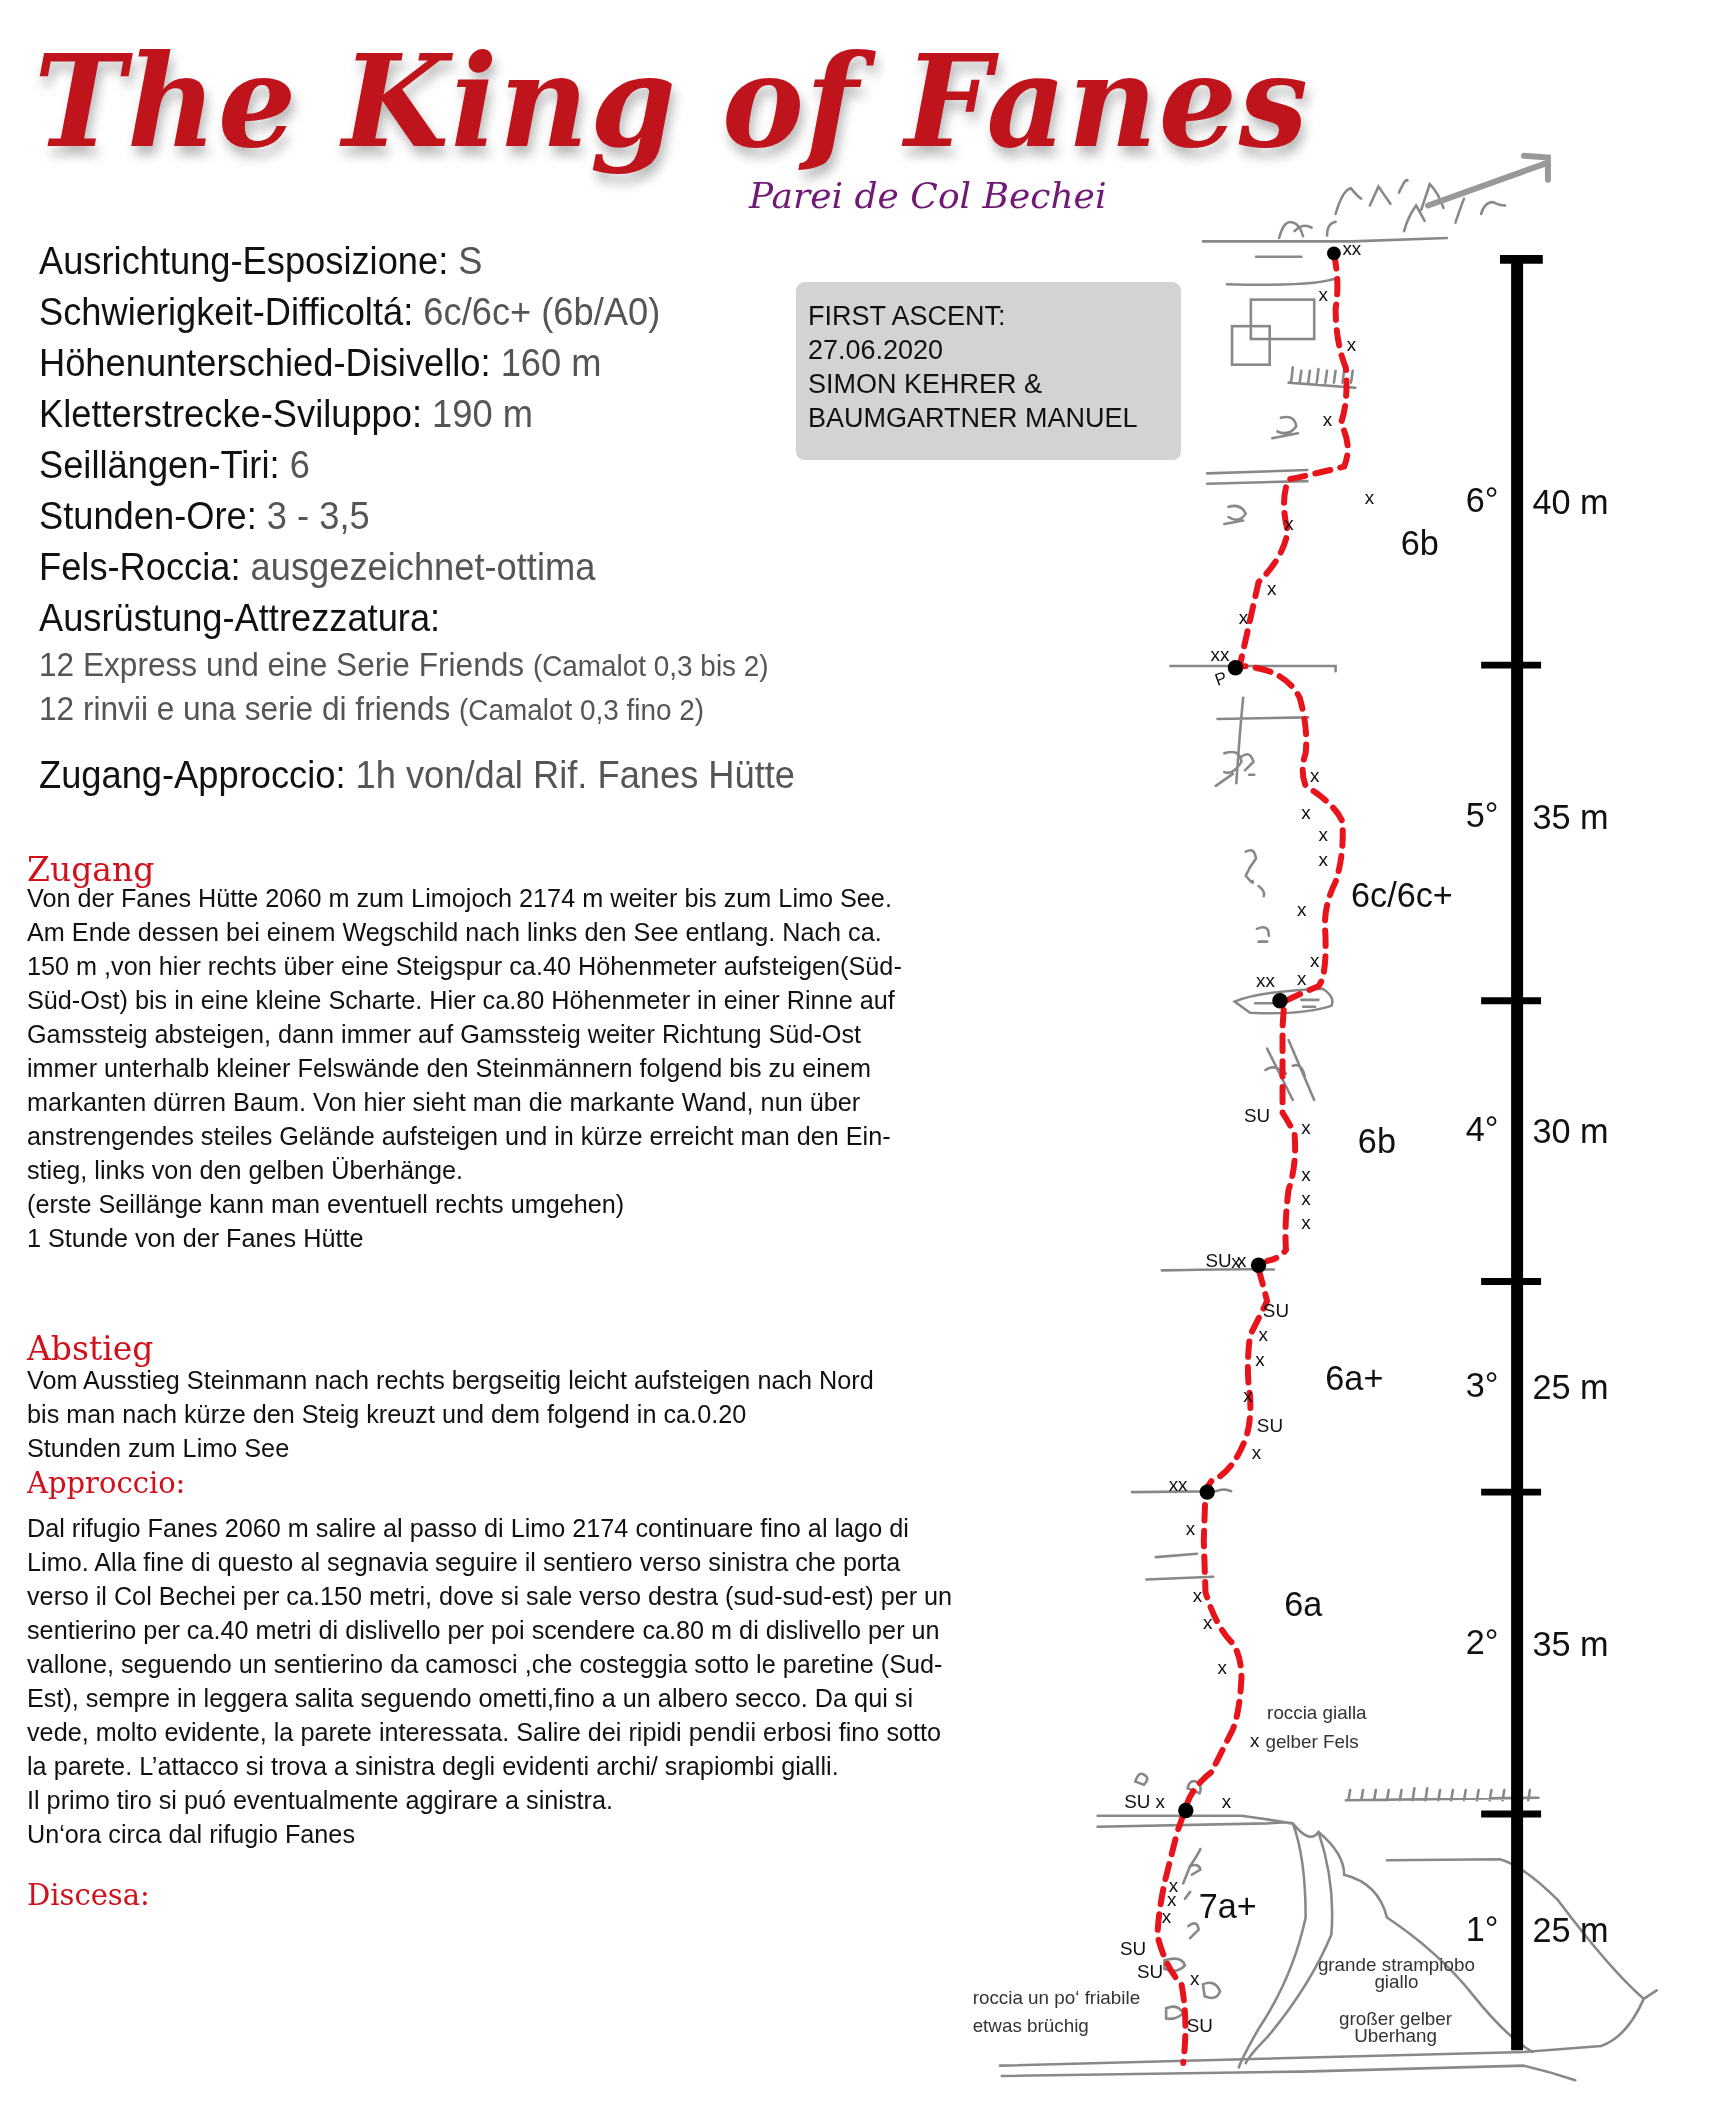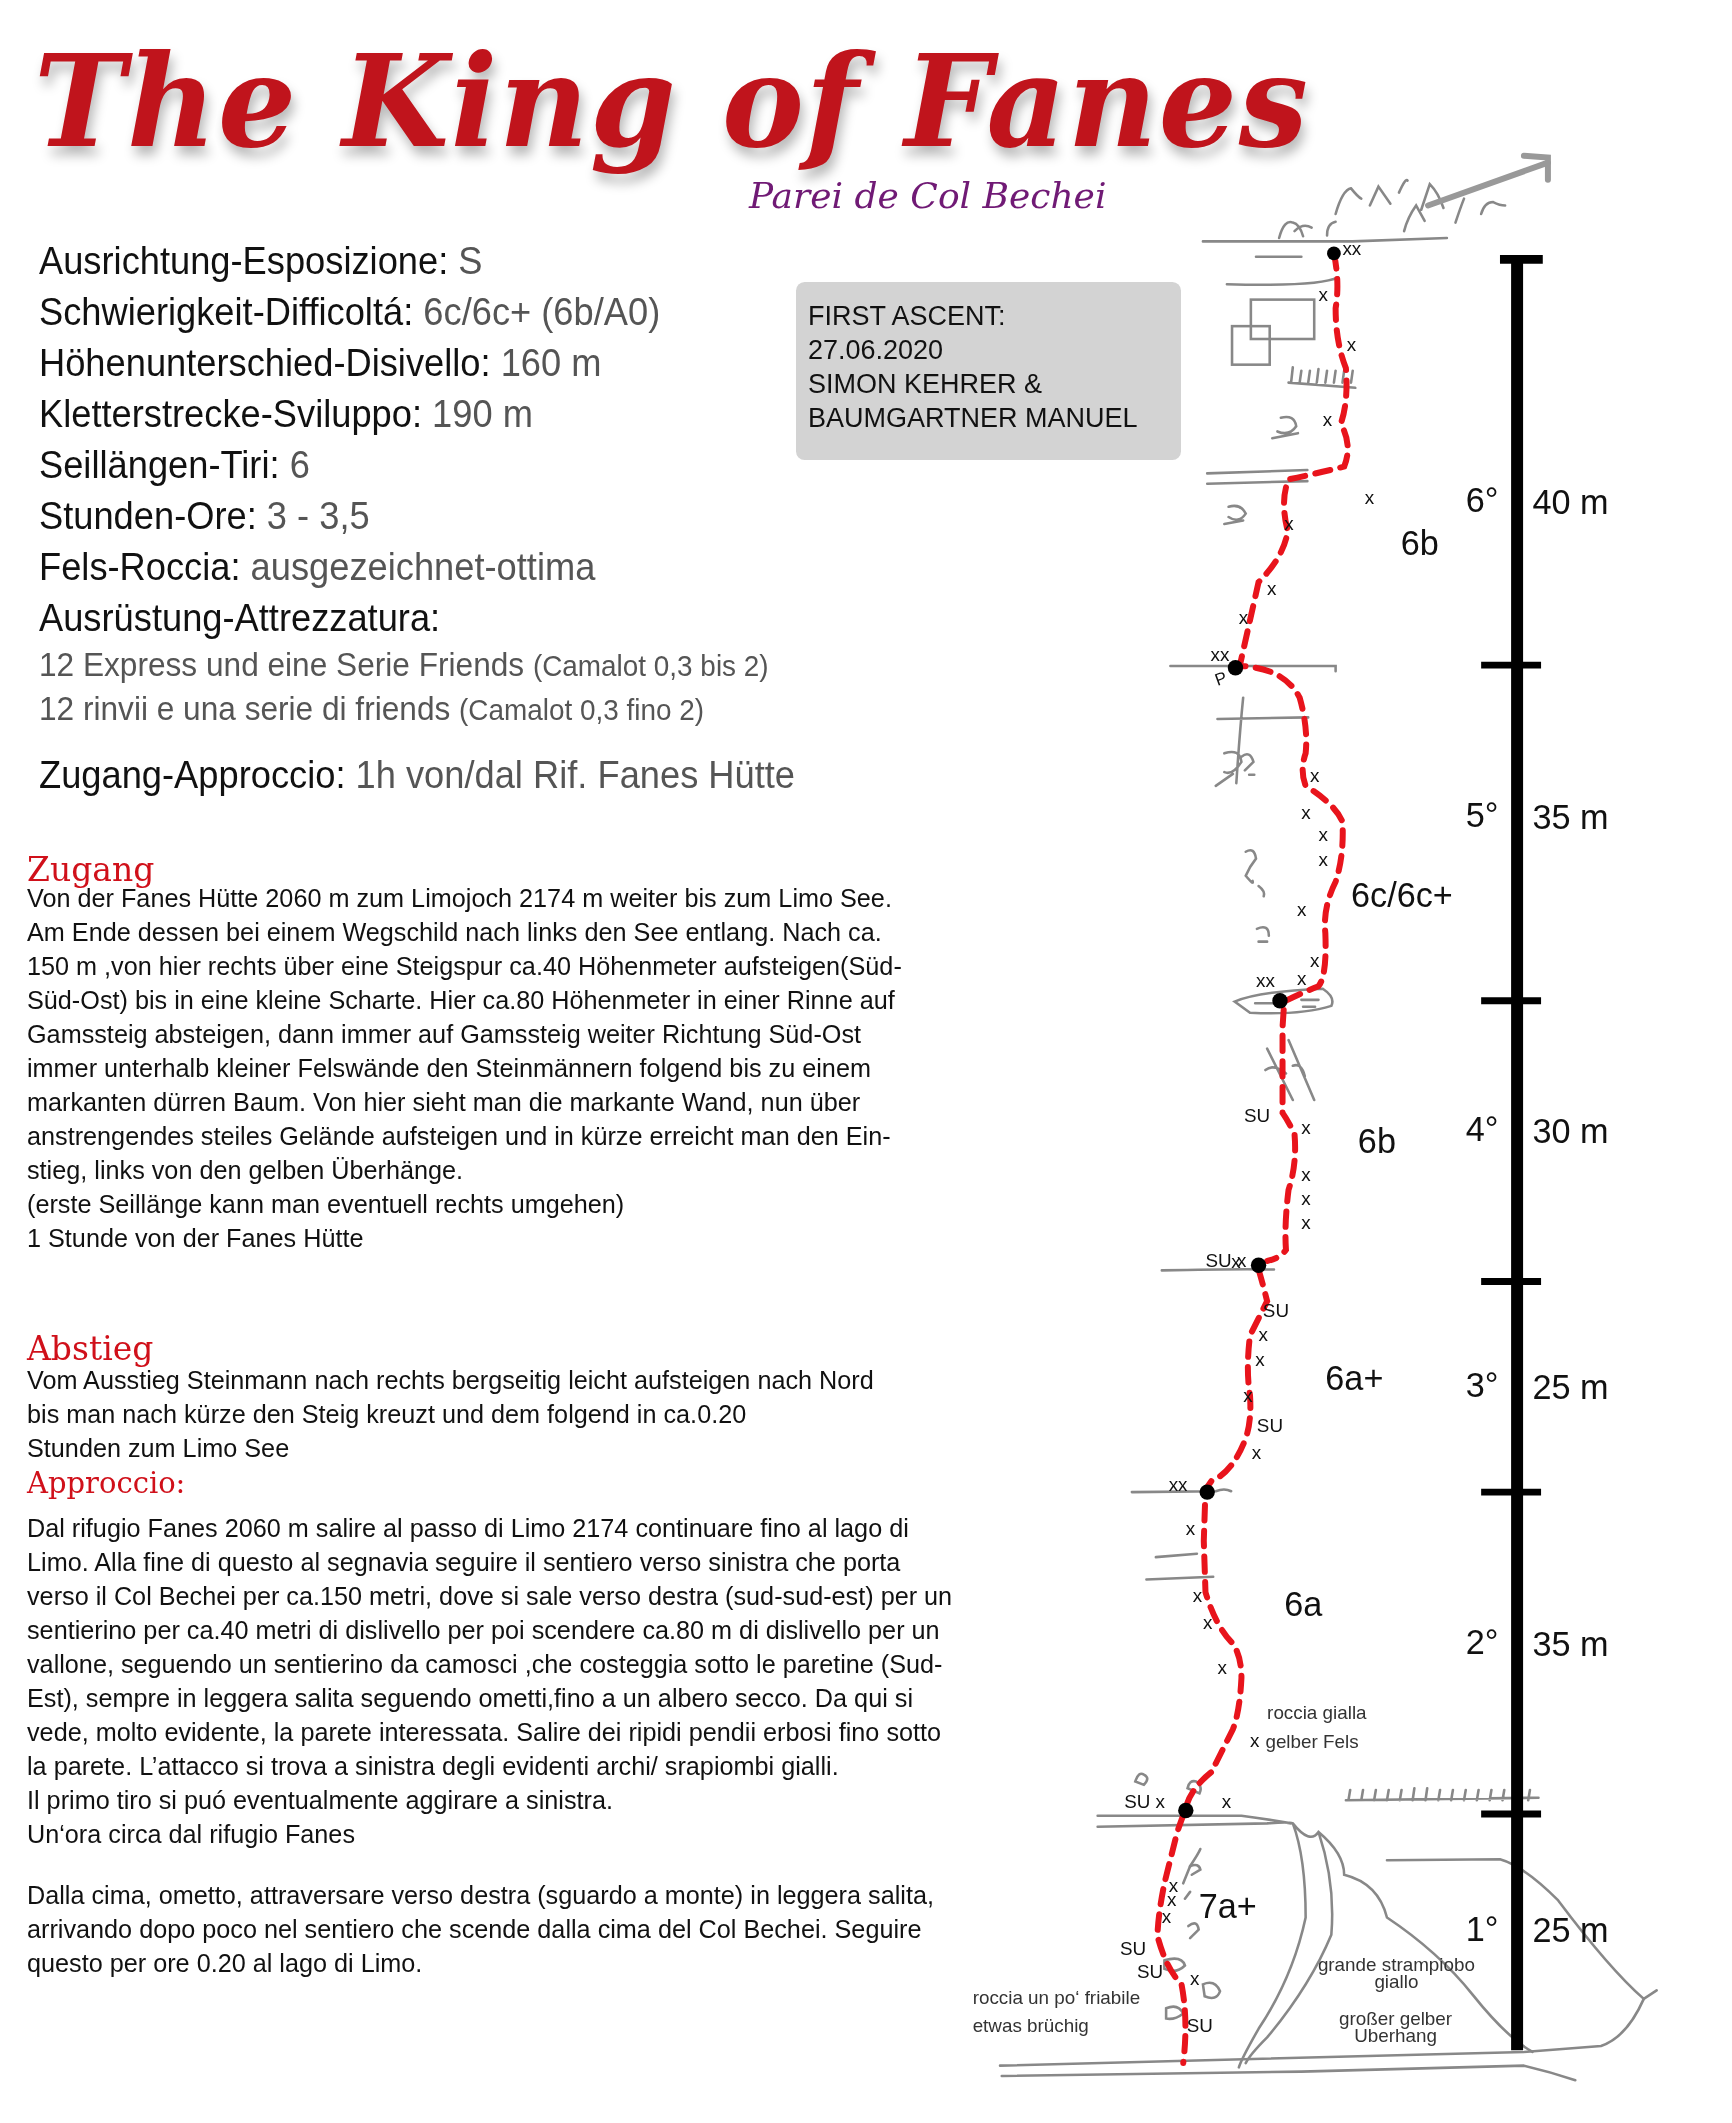--- a/index.html
+++ b/index.html
@@ -85,25 +85,21 @@
       <div class="para">sentierino per ca.40 metri di dislivello per poi scendere ca.80 m di dislivello per un</div>
       <div class="para">vallone, seguendo un sentierino da camosci ,che costeggia sotto le paretine (Sud-</div>
       <div class="para">Est), sempre in leggera salita seguendo ometti,fino a un albero secco. Da qui si</div>
       <div class="para">vede, molto evidente, la parete interessata. Salire dei ripidi pendii erbosi fino sotto</div>
       <div class="para">la parete. L’attacco si trova a  sinistra degli evidenti archi/ srapiombi gialli.</div>
       <div class="para">Il primo tiro si puó eventualmente aggirare a sinistra.</div>
       <div class="para">Un‘ora circa dal rifugio Fanes</div>
     </div>
 </div>
 <div class="abs" style="left:27px; top:1878px;">
-  <div id="sec3">
-      <div class="para">Dalla cima, ometto, attraversare verso destra  (sguardo a monte) in leggera salita,</div>
-      <div class="para">arrivando dopo poco nel sentiero che scende dalla cima del Col Bechei. Seguire</div>
-      <div class="para">questo per ore 0.20 al lago di Limo.</div>
-    </div>
+  <div class="sec-head" style="height:45px; font-size:29px;">Discesa:</div>
 </div>
 
 <svg class="abs" style="left:0; top:0;" width="1733" height="2123" viewBox="0 0 2024 2480">
   <g fill="none" stroke="#888" stroke-width="3" stroke-linecap="round">
 
     <path d="M1494,278 q6,-22 16,-18 q8,2 12,16 M1512,270 q10,-10 20,-4 M1550,275 q0,-14 10,-16 M1560,250 q8,-28 18,-30 q8,10 12,12 M1640,270 q4,-16 14,-30 l10,18 M1660,245 l10,-30 q10,10 16,28 M1700,260 q6,-18 10,-28 M1730,250 q4,-14 14,-14 q8,4 14,4 M1600,240 l10,-22 l14,20 M1634,225 q8,-18 10,-14"></path>
     <path d="M1405,282 L1580,282 L1690,278"></path>
 
     <path d="M1668,240 L1808,190" stroke="#999" stroke-width="7"></path>
     <path d="M1780,182 L1808,184 L1808,210" stroke="#999" stroke-width="7"></path>

